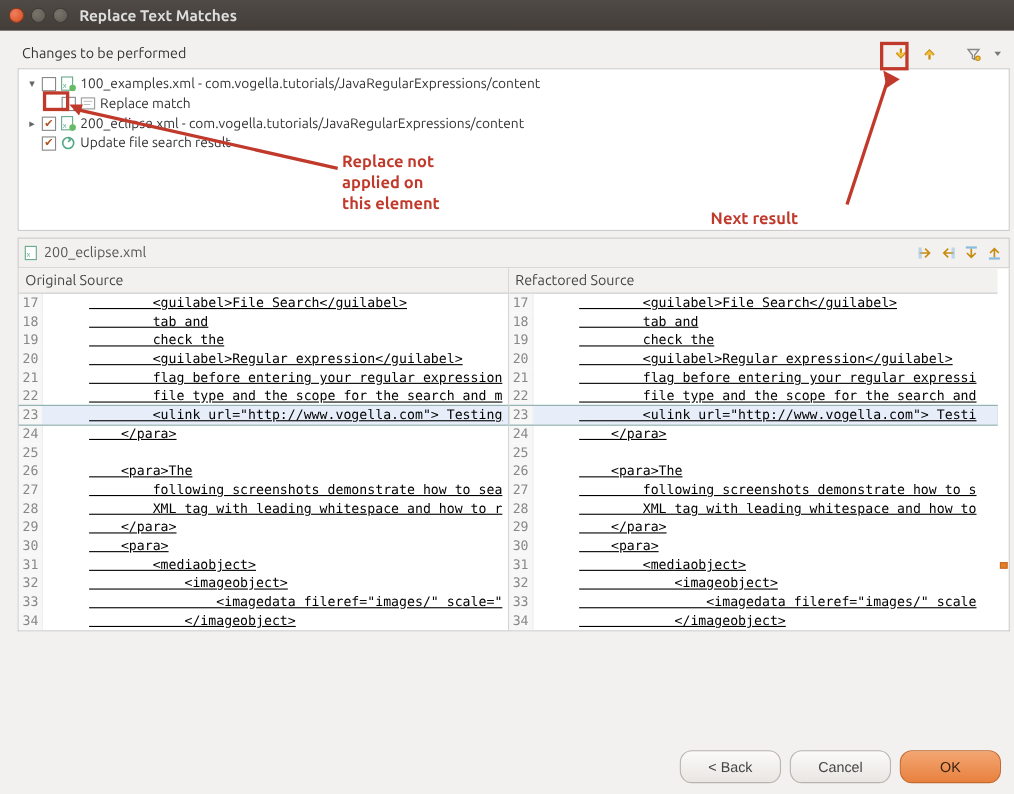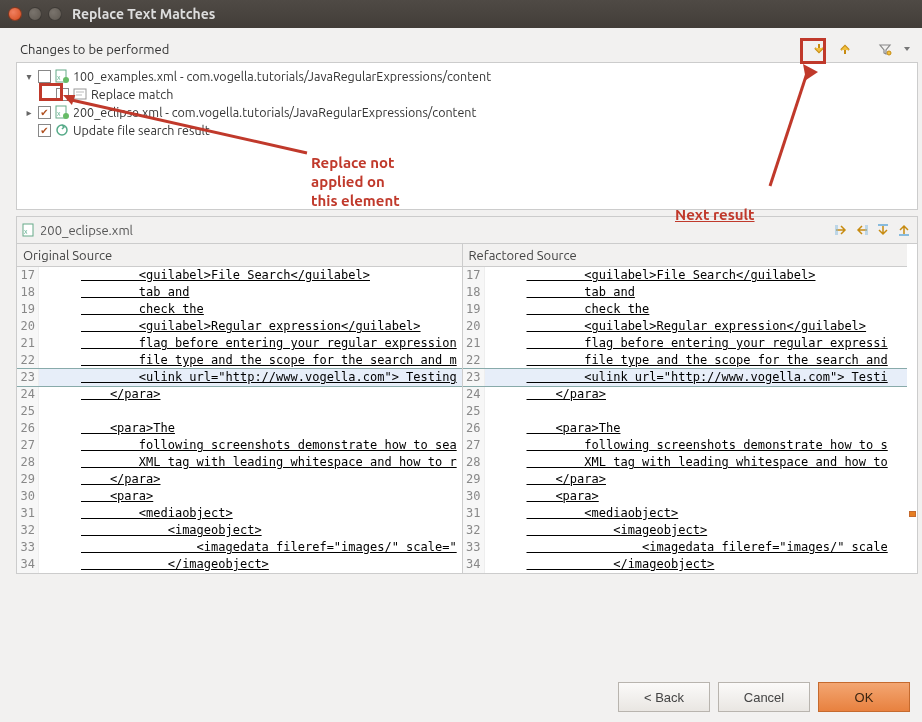--- a/index.html
+++ b/index.html
@@ -16,38 +16,38 @@
 .upper-header .label { flex: 1; font-size: 13px; }
 .toolbar-icons { display: flex; align-items: center; gap: 4px; }
 .tbtn { width: 22px; height: 22px; display: flex; align-items: center; justify-content: center; border: 1px solid transparent; border-radius: 2px; cursor: pointer; }
 .tree-area { background: #fff; border: 1px solid #ccc; padding: 4px 2px; height: 148px; position: relative; }
 .tree-row { display: flex; align-items: center; height: 18px; padding-left: 4px; font-size: 12.5px; color: #333; }
 .tree-row .arrow { width: 12px; display: inline-flex; justify-content: center; color: #666; font-size: 10px; }
 .tree-row .check { width: 13px; height: 13px; border: 1px solid #888; background: #fff; display: inline-flex; align-items: center; justify-content: center; margin: 0 3px; font-size: 10px; color: #b05020; font-weight: bold; }
 .tree-row .check.checked::after { content: "✔"; }
 .tree-row.indent1 { padding-left: 22px; }
 .file-ico { width: 16px; height: 16px; display: inline-flex; align-items: center; justify-content: center; margin-right: 3px; }
-.annot { position: absolute; color: #c0392b; font-weight: bold; font-size: 15px; pointer-events: none; margin-top: 16px; }
+.annot { position: absolute; color: #c0392b; font-weight: bold; font-size: 15px; pointer-events: none; }
 .redbox { position: absolute; border: 3px solid #c0392b; pointer-events: none; }
 .redarrow { position: absolute; pointer-events: none; }
 .filename-bar { display: flex; align-items: center; padding: 4px 4px; margin-top: 6px; border: 1px solid #ccc; background: #f2f1f0; }
 .filename-bar .fname { flex: 1; color: #555; font-size: 13px; }
 .fileicons { display: flex; gap: 3px; }
 .fileicons .fbtn { width: 18px; height: 18px; display:flex; align-items:center; justify-content:center; cursor:pointer; }
 .diff-area { display: flex; border: 1px solid #ccc; border-top: none; height: 330px; background: #fff; align-items: center; }
 .diff-col { flex: 1; display: flex; flex-direction: column; overflow: hidden; }
 .diff-col.left { border-right: 1px solid #ccc; }
 .diff-header { background: #f2f1f0; border-bottom: 1px solid #ccc; padding: 4px 6px; font-size: 13px; color: #444; }
 .code-scroll { flex: 1; overflow: hidden; position: relative; font-family: "DejaVu Sans Mono", monospace; font-size: 12px; }
 .code-line { display: flex; white-space: pre; height: 17px; line-height: 17px; gap: 40px; }
 .gutter { width: 22px; background: #f7f7f7; color: #888; text-align: right; padding-right: 3px; border-right: 1px solid #eee; flex-shrink: 0; }
 .code-text { flex: 1; overflow: hidden; text-overflow: clip; padding-left: 2px; text-decoration: underline; }
 .hl { background: #e7eef9; outline: 1px solid #8aa; }
 .button-row { display: flex; justify-content: flex-end; gap: 8px; padding: 10px 8px 2px 8px; margin-top: auto; }
-.btn { min-width: 92px; height: 30px; border: 1px solid #b8b4ae; background: linear-gradient(to bottom, #fbfaf9, #e9e6e2); border-radius: 0; font-size: 13px; color: #444; cursor: pointer; }
+.btn { min-width: 92px; height: 30px; border: 1px solid #b8b4ae; background: linear-gradient(to bottom, #fbfaf9, #e9e6e2); border-radius: 11px; font-size: 13px; color: #444; cursor: pointer; }
 .btn.primary { background: linear-gradient(to bottom, #f3a672, #e8813f); border-color: #c56a2e; color: #3a2410; }
 .sideruler { width: 10px; background: #f2f1f0; border-left: 1px solid #ccc; position: relative; }
 .ovmark { position: absolute; right: 1px; width: 7px; height: 6px; background: #e67e22; border: 1px solid #c56a2e; }
 svg { display: block; }
 </style>
 </head>
 <body>
 
 <div class="titlebar">
   <div class="window-btns">
@@ -141,21 +141,21 @@
     <div class="annot" style="left:294px; top:75px; white-space:pre-line; line-height:1.25;">Replace not
 applied on
 this element</div>
     <svg class="redarrow" style="left:46px; top:32px;" width="250" height="100">
       <line x1="244" y1="58" x2="4" y2="4" stroke="#c0392b" stroke-width="3"></line>
       <polygon points="0,0 14,0 6,12" fill="#c0392b" transform="translate(0,0) rotate(-15)"></polygon>
     </svg>
   </div>
 
   <div class="redbox" style="left:800px; top:38px; width:26px; height:26px;"></div>
-  <div class="annot" style="left:675px; top:190px;text-decoration:underline;">Next result</div>
+  <div class="annot" style="left:646px; top:190px;">Next result</div>
   <svg class="redarrow" style="left:690px; top:64px;" width="130" height="126">
     <line x1="80" y1="122" x2="118" y2="6" stroke="#c0392b" stroke-width="3"></line>
     <polygon points="113,0 128,8 116,16" fill="#c0392b"></polygon>
   </svg>
 
   <div class="filename-bar">
     <span class="file-ico">
         <svg width="16" height="16">
           <rect x="2" y="2" width="10" height="12" fill="#fff" stroke="#6a8"></rect>
           <text x="3" y="12" font-size="7" fill="#5a8">x</text>

